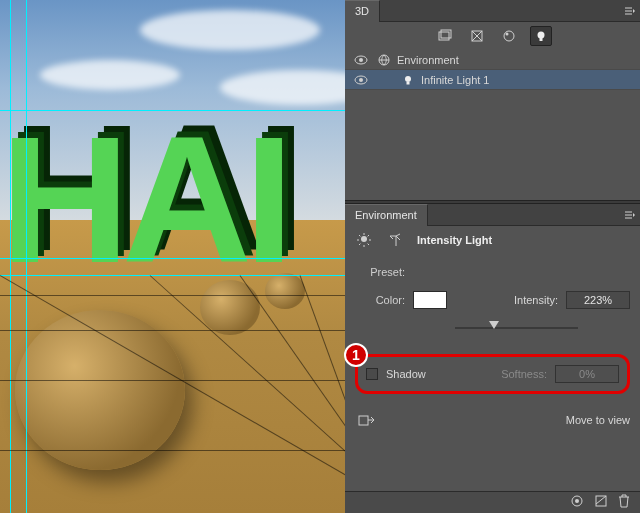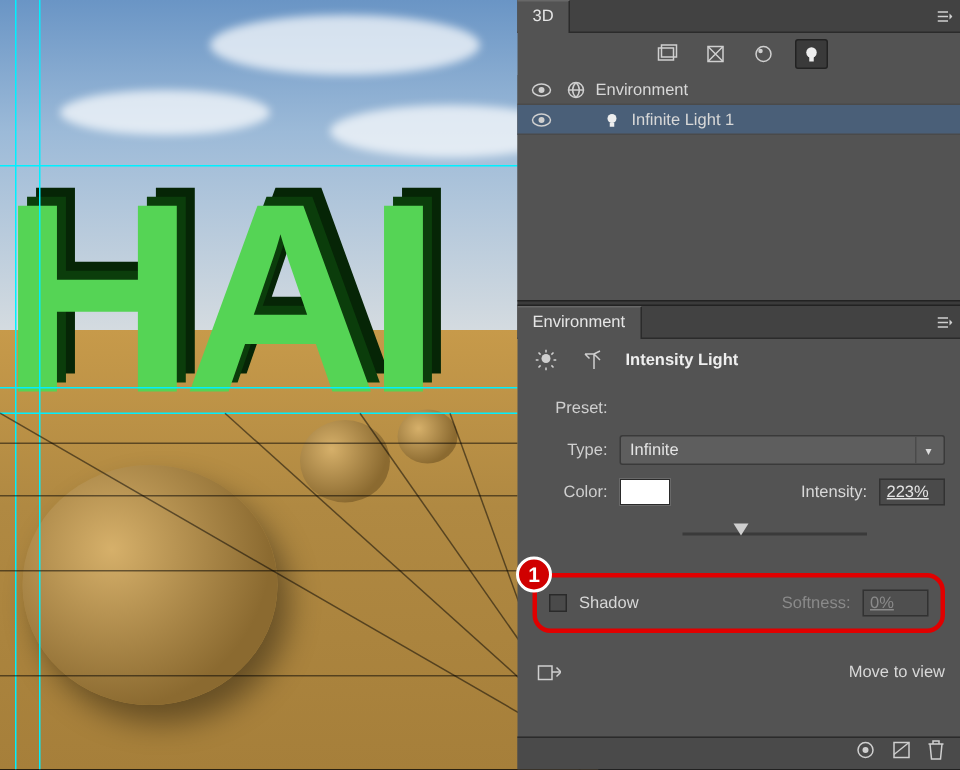--- a/index.html
+++ b/index.html
@@ -57,22 +57,22 @@
 
   .prop-body { padding: 6px 10px 10px; }
   .form-row { display:flex; align-items:center; height: 24px; margin-bottom: 4px; gap: 8px; }
   .form-label { width: 50px; text-align: right; color: #cfcfcf; }
   .select { flex: 1; height: 20px; background: #5e5e5e; border: 1px solid #3a3a3a; border-radius: 2px;
             display: flex; align-items: center; padding: 0 6px; position: relative; color: #e4e4e4; }
   .select::after { content: "▾"; position: absolute; right: 2px; top: 0; bottom: 0; width: 16px;
                    display:flex; align-items:center; justify-content:center; color:#ddd; font-size:8px;
                    border-left: 1px solid #4a4a4a; }
   .swatch { width: 34px; height: 18px; background: #fff; border: 1px solid #2a2a2a; }
-  .num-input { width: 44px; height: 18px; background: #4a4a4a; border: 1px solid #323232;
-               color: #e4e4e4; text-align: left; padding: 1px 4px; font-size: 11px; text-decoration: underline; }
+  .num-input { width: 64px; height: 18px; background: #4a4a4a; border: 1px solid #323232;
+               color: #e4e4e4; text-align: center; padding: 1px 4px; font-size: 11px; }
   .num-input.disabled { color: #8a8a8a; background: #4f4f4f; }
   .slider-track { position: relative; flex: 1; height: 14px; }
   .slider-track::before { content:""; position:absolute; left:0; right:0; top:6px; height:2px; background:#3a3a3a; }
   .slider-thumb { position:absolute; top:0; width:0; height:0; border-left:5px solid transparent;
                   border-right:5px solid transparent; border-top:8px solid #cfcfcf; }
 
   .shadow-box { position: relative; margin: 14px 0 4px; padding: 8px 8px; border: 3px solid #e00000; border-radius: 12px;
                 display:flex; align-items:center; gap:8px; }
   .checkbox { width: 12px; height: 12px; background: #4a4a4a; border: 1px solid #2a2a2a; }
   .badge { position: absolute; left: -14px; top: -14px; width: 24px; height: 24px; border-radius: 50%;
@@ -215,26 +215,20 @@
     </div>
     <span class="prop-heading">Intensity Light</span>
   </div>
 
   <div class="prop-body">
 
     <div class="form-row">
       <span class="form-label">Preset:</span>
     </div>
 
-    <div class="form-row">
-      <span class="form-label">Type:</span>
-      <div class="select">
-        <span>Infinite</span>
-      </div>
-    </div>
 
     <div class="form-row">
       <span class="form-label">Color:</span>
       <div class="swatch" title="#FFFFFF"></div>
       <div style="flex:1"></div>
       <span>Intensity:</span>
       <input class="num-input" value="223%" style="">
     </div>
 
     <div class="form-row">

